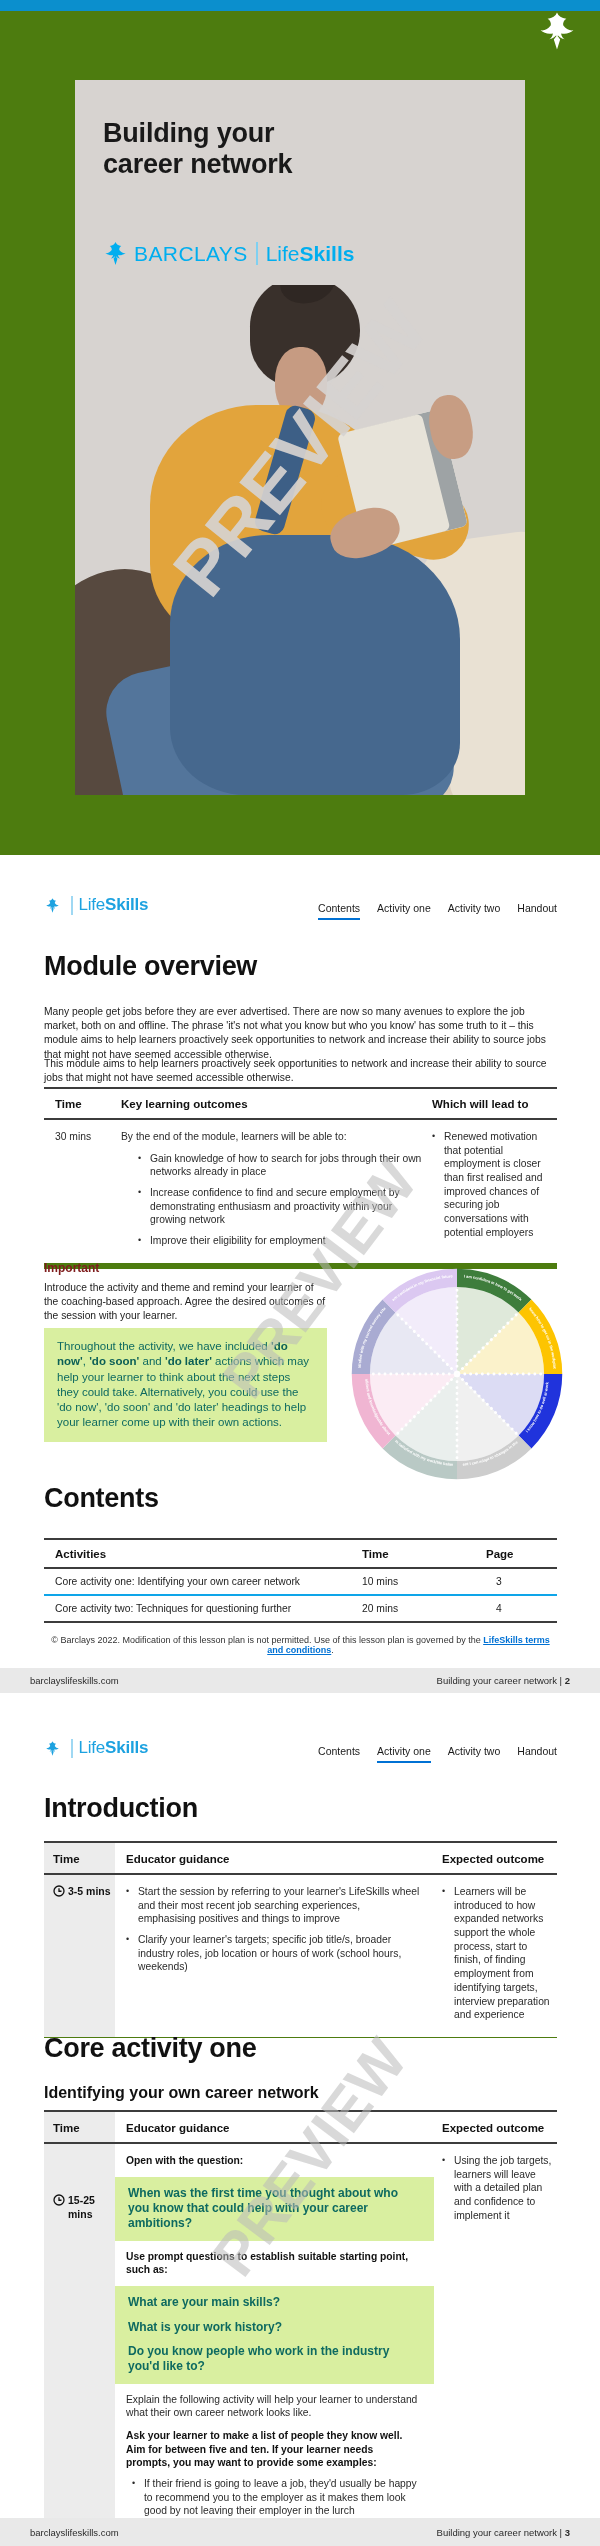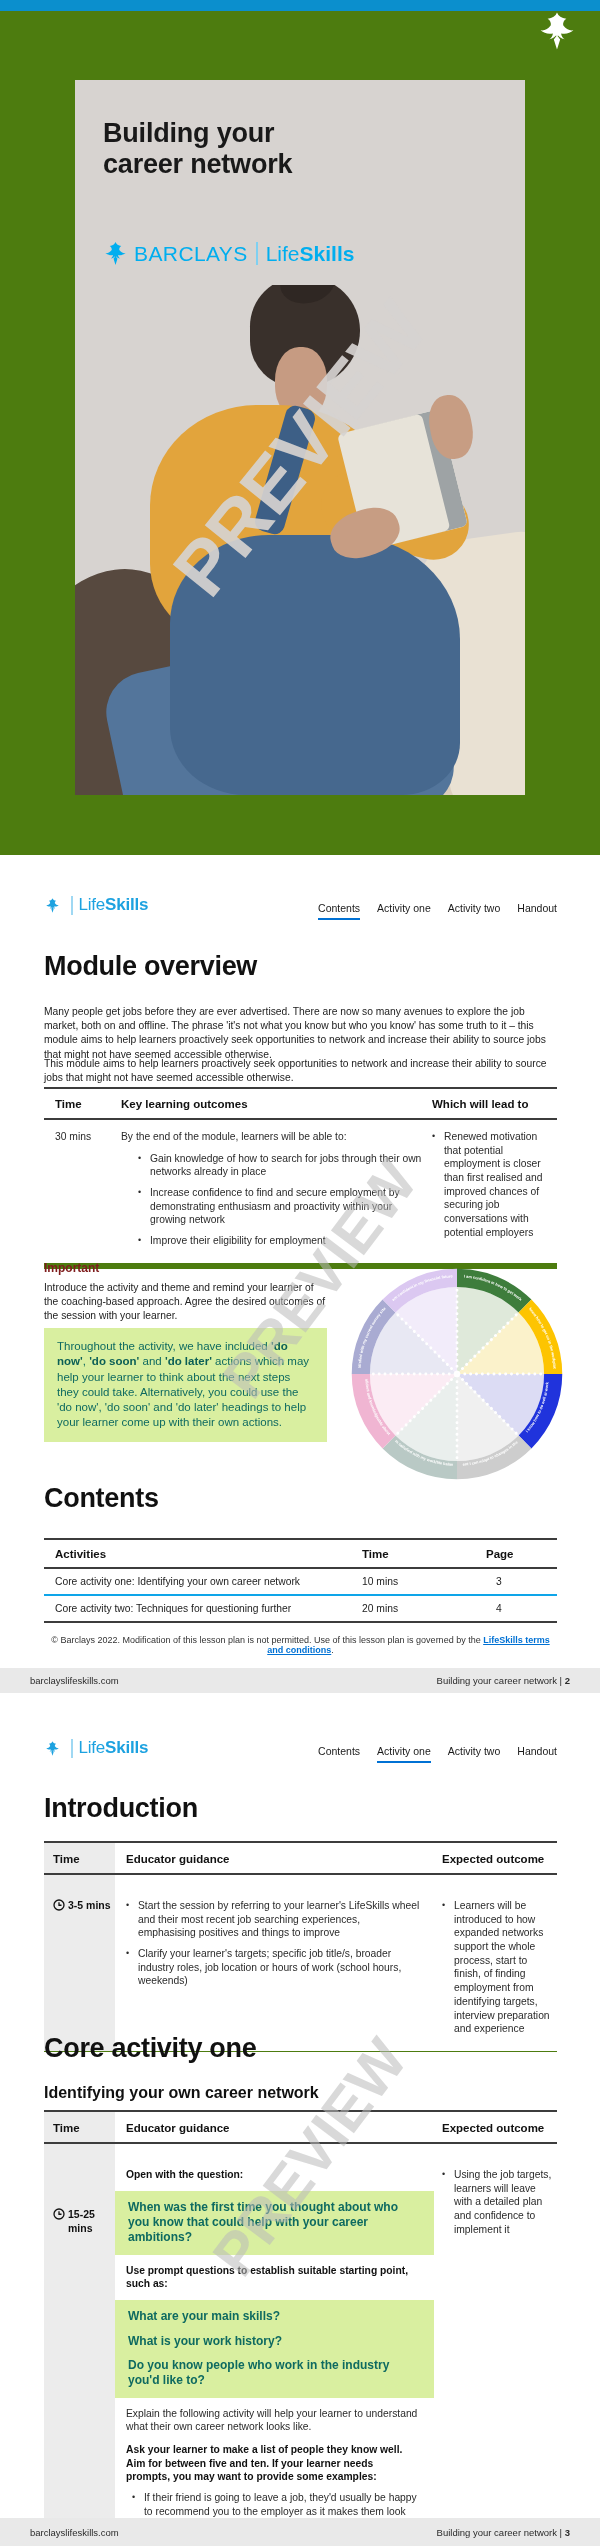--- a/index.html
+++ b/index.html
@@ -86,21 +86,21 @@
   .t2 .trow.rline{border-bottom:2px solid #0ea5e9;font-size:10.3px;align-items:center;height:25px;}
   .t2 .trow.last{border-bottom:2px solid #3c3c3c;}
   .t2 .thead .c3{padding-left:8px;}
 
   
   .t3 .c1,.t4 .c1{width:71px;flex:none;background:#ececec;padding-left:9px;box-sizing:border-box;}
   .t3 .c2,.t4 .c2{width:319px;flex:none;box-sizing:border-box;}
   .t3 .c3,.t4 .c3{width:123px;flex:none;padding-left:8px;box-sizing:border-box;}
   .t3 .thead>div,.t4 .thead>div{padding-top:10px;padding-bottom:8px;}
   .t3 .thead .c1,.t4 .thead .c1{padding-top:10px;}
-  .t3 .tbody>div,.t4 .tbody>div{padding-top:24px;padding-bottom:8px;}
+  .t3 .tbody>div,.t4 .tbody>div{padding-top:10px;padding-bottom:8px;}
   .t3 .c2 .inner,.t4 .c2 .inner{padding-left:11px;padding-right:10px;}
   .timecell{display:flex;font-weight:bold;font-size:10.5px;gap:3px;color:#111;}
   .clock{flex:none;width:12px;height:12px;margin-top:0px;}
 
   .greenq{background:#d9efa0;padding:9px 13px;margin:9px 0;}
   .greenq .q{font-size:12px;font-weight:bold;color:#0e6a60;line-height:1.28;}
   .greenq .q + .q{margin-top:9px;}
   .glabel{font-weight:bold;color:#111;margin:9px 0 7px;padding-left:11px;padding-right:10px;}
   .gtext{margin:9px 0 7px;padding-left:11px;padding-right:14px;}
   .gbold{font-weight:bold;color:#111;}

